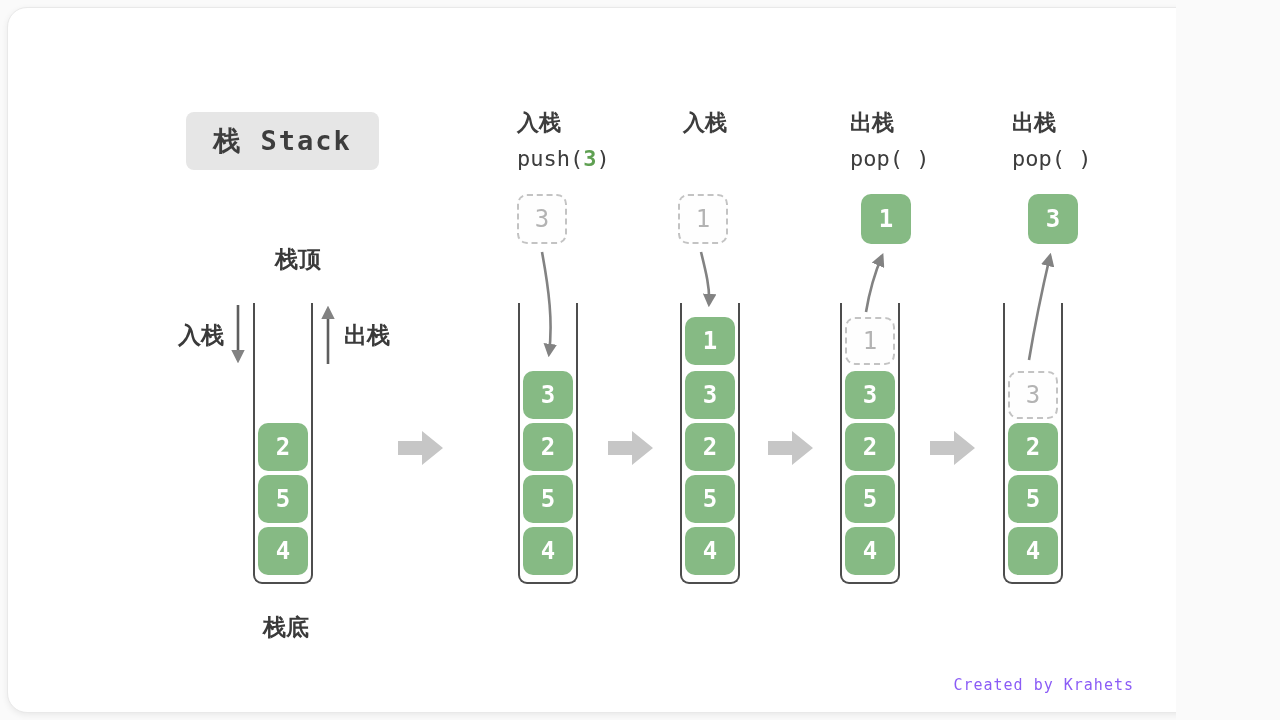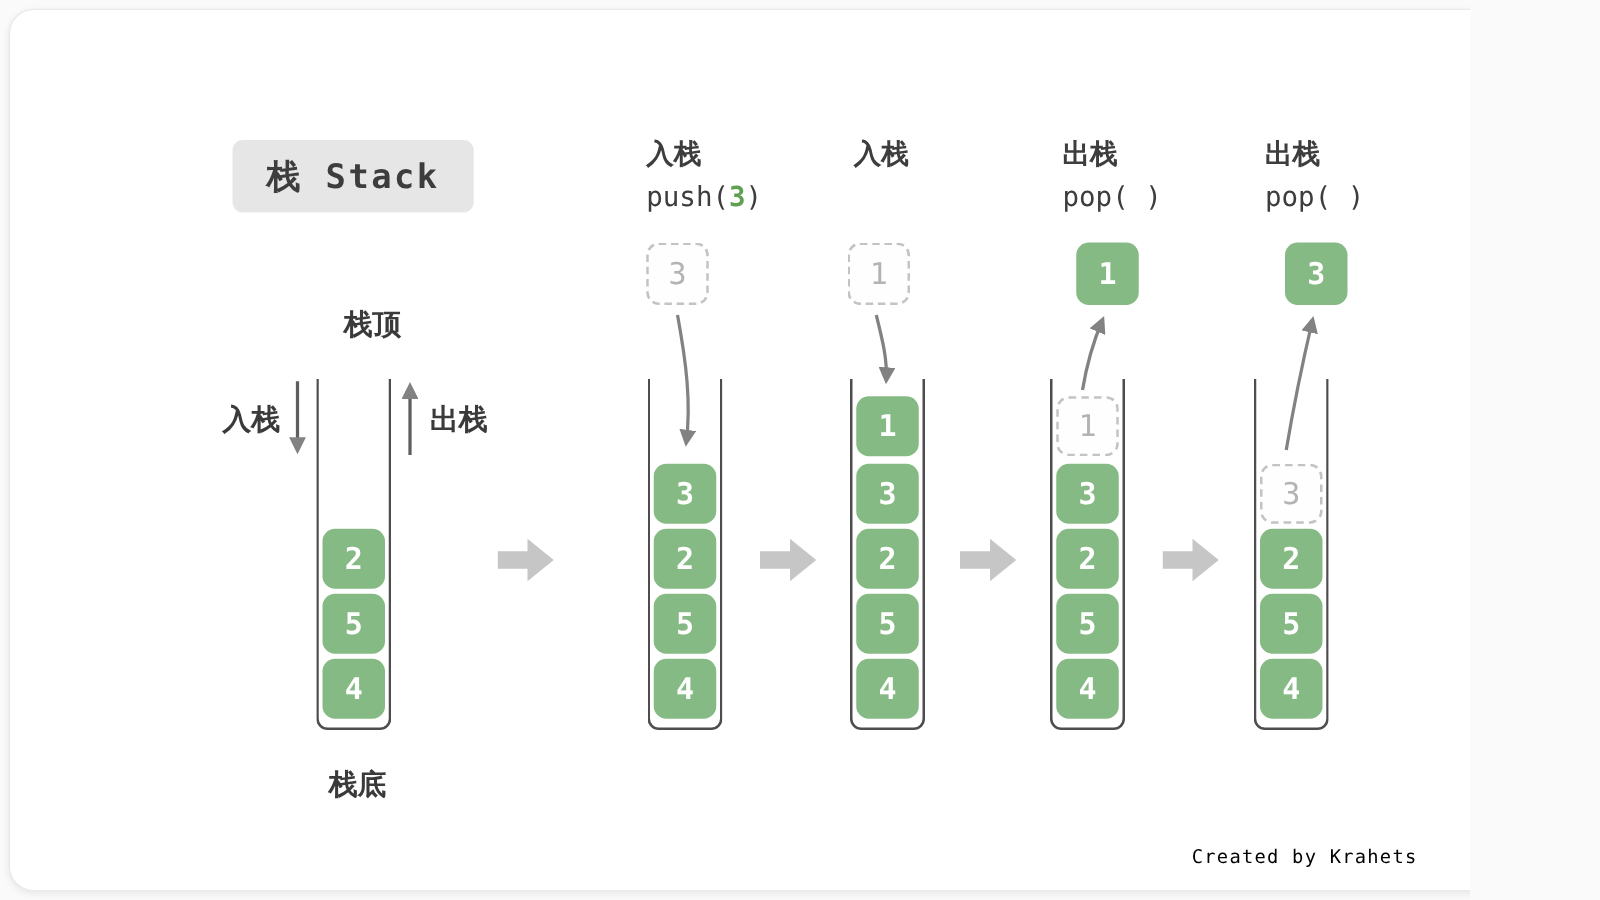--- a/index.html
+++ b/index.html
@@ -49,21 +49,21 @@
     font-family:"DejaVu Sans Mono",monospace;font-size:24px;
   }
   .float-box.dashed{
     background:#fefefe;border:2px dashed #c3c3c3;box-sizing:border-box;color:#b3b3b3;
   }
   .float-box.solid{background:#86ba84;color:#ffffff;font-weight:bold;}
   .arrows-overlay{position:absolute;left:0;top:0;width:1280px;height:720px;pointer-events:none;}
   .block-arrow{position:absolute;top:429px;width:46px;height:38px;}
   .watermark{
     position:absolute;right:42px;bottom:26px;
-    font-family:"DejaVu Sans Mono",monospace;font-size:15px;color:#000000;letter-spacing:1px;
+    font-family:"DejaVu Sans Mono",monospace;font-size:15px;color:#8b5cf6;letter-spacing:1px;
   }
 </style>
 </head>
 <body>
 
 <div id="canvas">
   <div class="card"></div>
 
   <div class="title-box">
     <span>栈 Stack</span>

